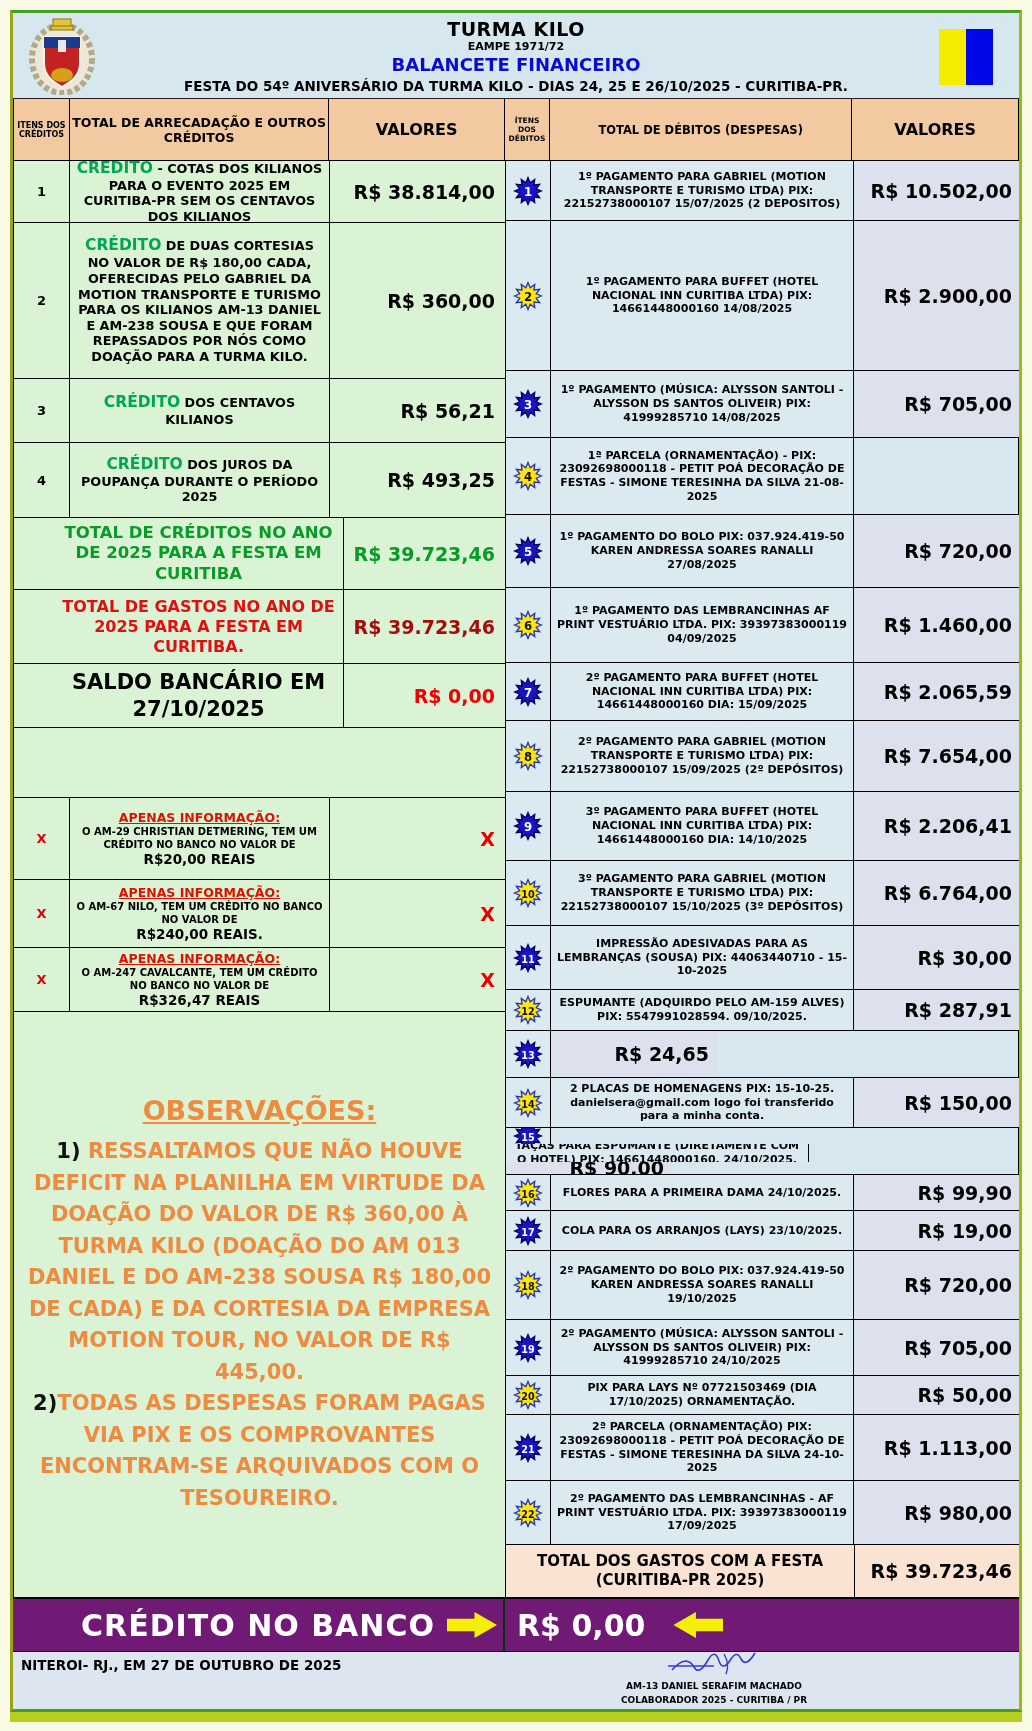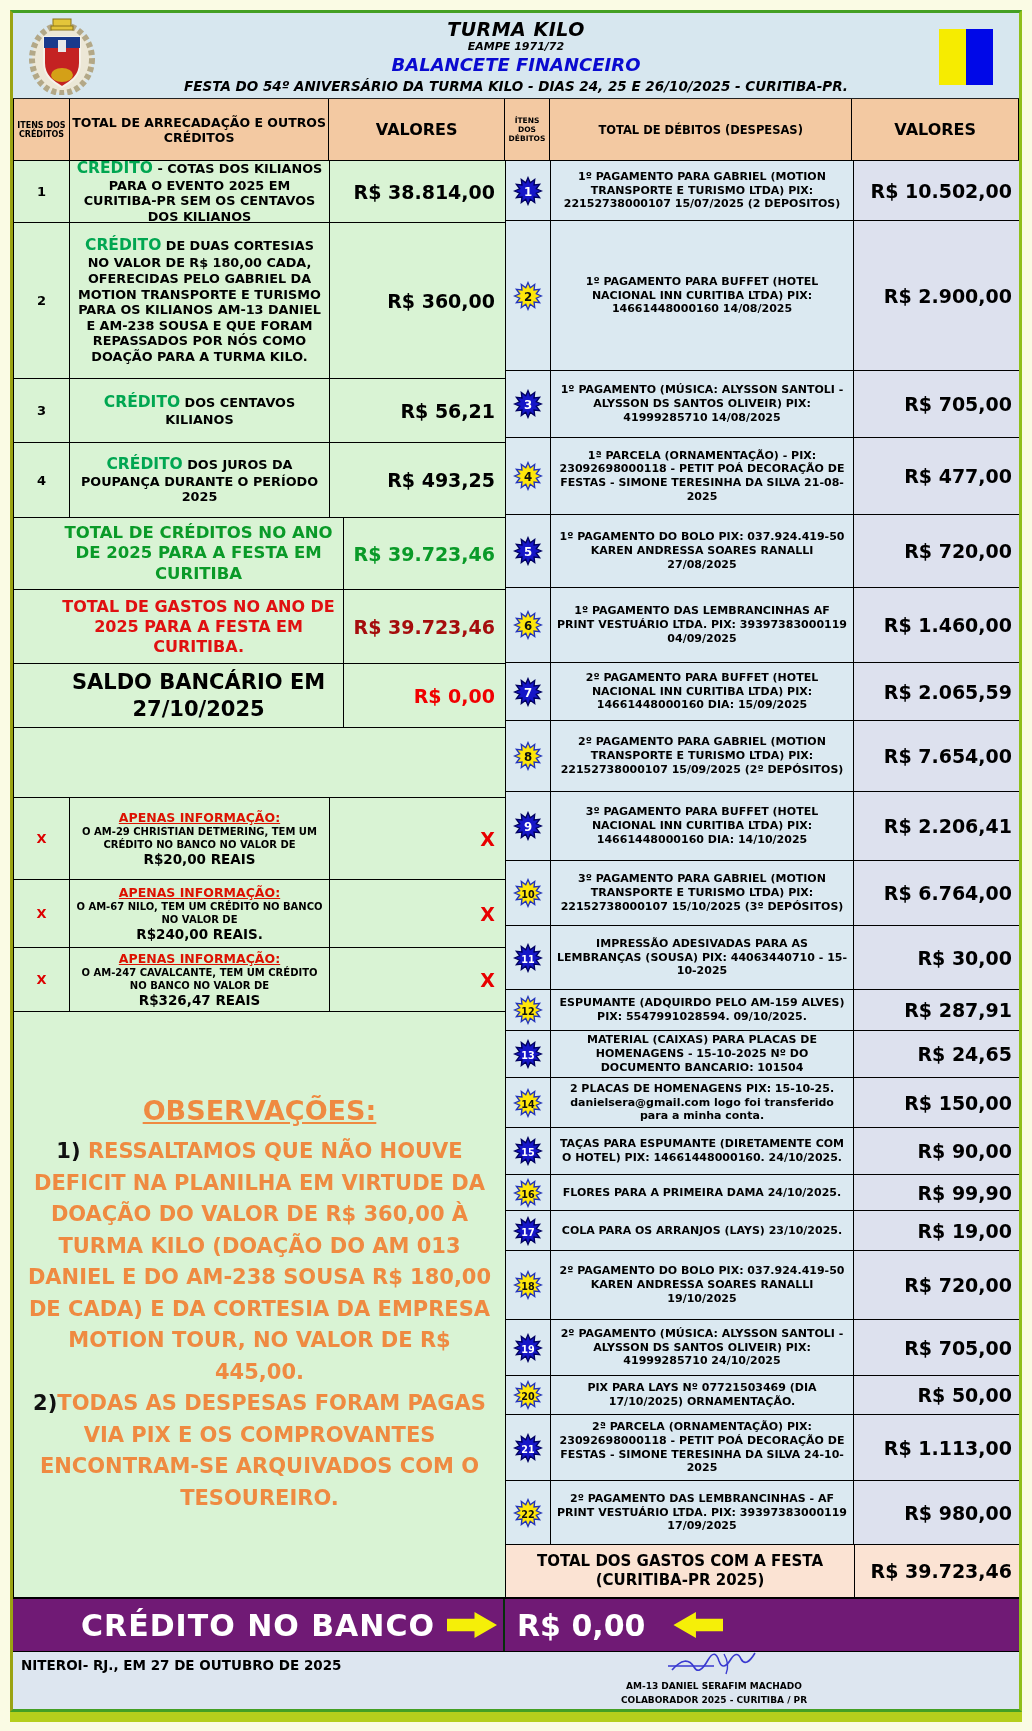--- a/index.html
+++ b/index.html
@@ -10,21 +10,21 @@
     font-weight: bold; color: #000;
   }
   .sheet {
     position: absolute; left: 10px; top: 10px; width: 1012px; height: 1702px;
     border: 3px solid #44a024; border-left-color:#9aa312; border-right-color:#8fbf1a;
     background: #d7e7ef; overflow: hidden;
   }
   .bottom-strip { position:absolute; left:10px; top:1712px; width:1012px; height:10px; background:#b5cf1c; }
 
   
-  .header { height: 86px; position: relative; border-bottom: 1px solid #222; background:#d7e7ef;font-style:italic; }
+  .header { height: 86px; position: relative; border-bottom: 1px solid #222; background:#d7e7ef; }
   .titles { text-align:center; padding-top: 5px; }
   .t1 { font-size: 19px; letter-spacing: .5px; }
   .t2 { font-size: 11px; }
   .t3 { font-size: 18px; color: #0a0ad0; margin-top:1px; }
   .t4 { font-size: 13.5px; margin-top: 3px; }
   .crest { position:absolute; left: 16px; top: 4px; }
   .flag { position:absolute; right: 26px; top: 16px; display:flex; }
   .flag .fy { width: 27px; height: 56px; background: #f6ec00; }
   .flag .fb { width: 27px; height: 56px; background: #0008e8; }
 
@@ -275,21 +275,20 @@
             <div class="rrow" style="height: 77px;">
               <div class="rc badge">
                 <svg width="30" height="30" viewBox="-6 -6 112 112">
                   <polygon points="100,50 80.9,58.3 93.3,75 72.6,72.6 75,93.3 58.3,80.9 50,100 41.7,80.9 25,93.3 27.4,72.6 6.7,75 19.1,58.3 0,50 19.1,41.7 6.7,25 27.4,27.4 25,6.7 41.7,19.1 50,0 58.3,19.1 75,6.7 72.6,27.4 93.3,25 80.9,41.7" fill="#ffe60a" stroke="#2233bb" stroke-width="5"></polygon>
                   <text x="50" y="56" text-anchor="middle" dominant-baseline="middle" font-size="44" font-weight="bold" fill="#101010" font-family="DejaVu Sans, sans-serif">4</text>
                 </svg>
               </div>
               <div class="rc rdesc">
                 <div>1ª PARCELA (ORNAMENTAÇÃO) - PIX: 23092698000118 - PETIT POÁ DECORAÇÃO DE FESTAS - SIMONE TERESINHA DA SILVA 21-08-2025</div>
               </div>
-              <div class="rc rval">R$ 477,00</div>
             </div>
             <div class="rrow" style="height: 73px;">
               <div class="rc badge">
                 <svg width="30" height="30" viewBox="-6 -6 112 112">
                   <polygon points="100,50 80.9,58.3 93.3,75 72.6,72.6 75,93.3 58.3,80.9 50,100 41.7,80.9 25,93.3 27.4,72.6 6.7,75 19.1,58.3 0,50 19.1,41.7 6.7,25 27.4,27.4 25,6.7 41.7,19.1 50,0 58.3,19.1 75,6.7 72.6,27.4 93.3,25 80.9,41.7" fill="#1616c8" stroke="#000060" stroke-width="5"></polygon>
                   <text x="50" y="56" text-anchor="middle" dominant-baseline="middle" font-size="44" font-weight="bold" fill="#ffffff" font-family="DejaVu Sans, sans-serif">5</text>
                 </svg>
               </div>
               <div class="rc rdesc">
                 <div>1º PAGAMENTO DO BOLO PIX: 037.924.419-50 KAREN ANDRESSA SOARES RANALLI 27/08/2025</div>
@@ -380,38 +379,35 @@
               </div>
               <div class="rc rval">R$ 287,91</div>
             </div>
             <div class="rrow" style="height: 47px;">
               <div class="rc badge">
                 <svg width="30" height="30" viewBox="-6 -6 112 112">
                   <polygon points="100,50 80.9,58.3 93.3,75 72.6,72.6 75,93.3 58.3,80.9 50,100 41.7,80.9 25,93.3 27.4,72.6 6.7,75 19.1,58.3 0,50 19.1,41.7 6.7,25 27.4,27.4 25,6.7 41.7,19.1 50,0 58.3,19.1 75,6.7 72.6,27.4 93.3,25 80.9,41.7" fill="#1616c8" stroke="#000060" stroke-width="5"></polygon>
                   <text x="50" y="56" text-anchor="middle" dominant-baseline="middle" font-size="36" font-weight="bold" fill="#ffffff" font-family="DejaVu Sans, sans-serif">13</text>
                 </svg>
               </div>
-              <div class="rc rdesc">
-                <div>MATERIAL (CAIXAS) PARA PLACAS DE HOMENAGENS - 15-10-2025 Nº DO DOCUMENTO BANCARIO: 101504</div>
-              </div>
               <div class="rc rval">R$ 24,65</div>
             </div>
             <div class="rrow" style="height: 50px;">
               <div class="rc badge">
                 <svg width="30" height="30" viewBox="-6 -6 112 112">
                   <polygon points="100,50 80.9,58.3 93.3,75 72.6,72.6 75,93.3 58.3,80.9 50,100 41.7,80.9 25,93.3 27.4,72.6 6.7,75 19.1,58.3 0,50 19.1,41.7 6.7,25 27.4,27.4 25,6.7 41.7,19.1 50,0 58.3,19.1 75,6.7 72.6,27.4 93.3,25 80.9,41.7" fill="#ffe60a" stroke="#2233bb" stroke-width="5"></polygon>
                   <text x="50" y="56" text-anchor="middle" dominant-baseline="middle" font-size="36" font-weight="bold" fill="#101010" font-family="DejaVu Sans, sans-serif">14</text>
                 </svg>
               </div>
               <div class="rc rdesc">
                 <div>2 PLACAS DE HOMENAGENS PIX: 15-10-25. danielsera@gmail.com logo foi transferido para a minha conta.</div>
               </div>
               <div class="rc rval">R$ 150,00</div>
             </div>
-            <div class="rrow" style="height: 47px;">
+            <div class="rrow" style="height: 47px; flex-direction: column;">
               <div class="rc badge">
                 <svg width="30" height="30" viewBox="-6 -6 112 112">
                   <polygon points="100,50 80.9,58.3 93.3,75 72.6,72.6 75,93.3 58.3,80.9 50,100 41.7,80.9 25,93.3 27.4,72.6 6.7,75 19.1,58.3 0,50 19.1,41.7 6.7,25 27.4,27.4 25,6.7 41.7,19.1 50,0 58.3,19.1 75,6.7 72.6,27.4 93.3,25 80.9,41.7" fill="#1616c8" stroke="#000060" stroke-width="5"></polygon>
                   <text x="50" y="56" text-anchor="middle" dominant-baseline="middle" font-size="36" font-weight="bold" fill="#ffffff" font-family="DejaVu Sans, sans-serif">15</text>
                 </svg>
               </div>
               <div class="rc rdesc">
                 <div>TAÇAS PARA ESPUMANTE (DIRETAMENTE COM O HOTEL) PIX: 14661448000160. 24/10/2025.</div>
               </div>
               <div class="rc rval">R$ 90,00</div>

